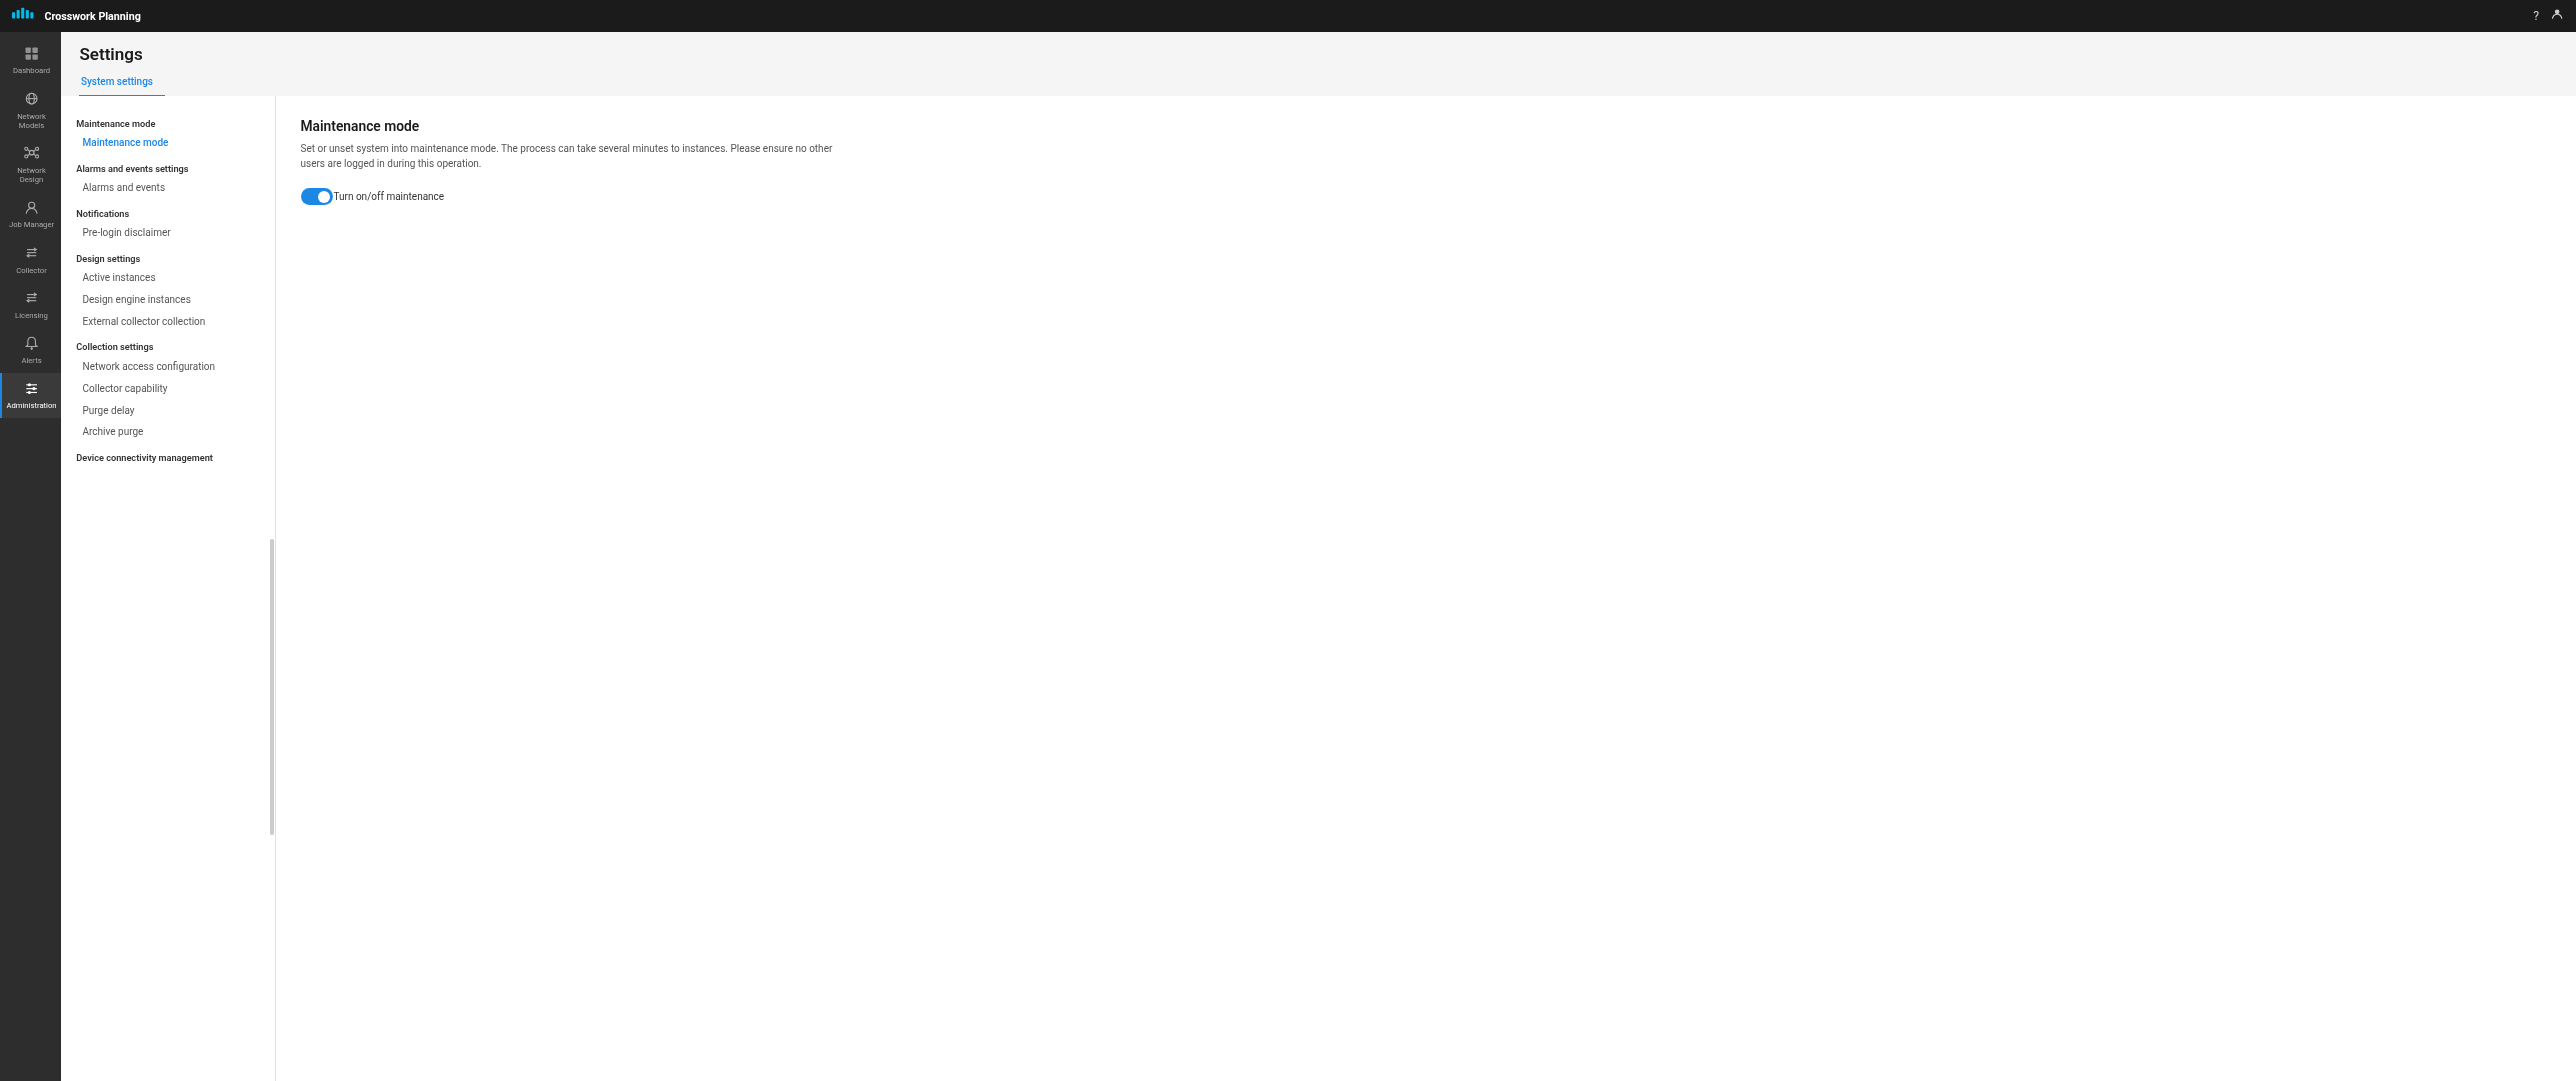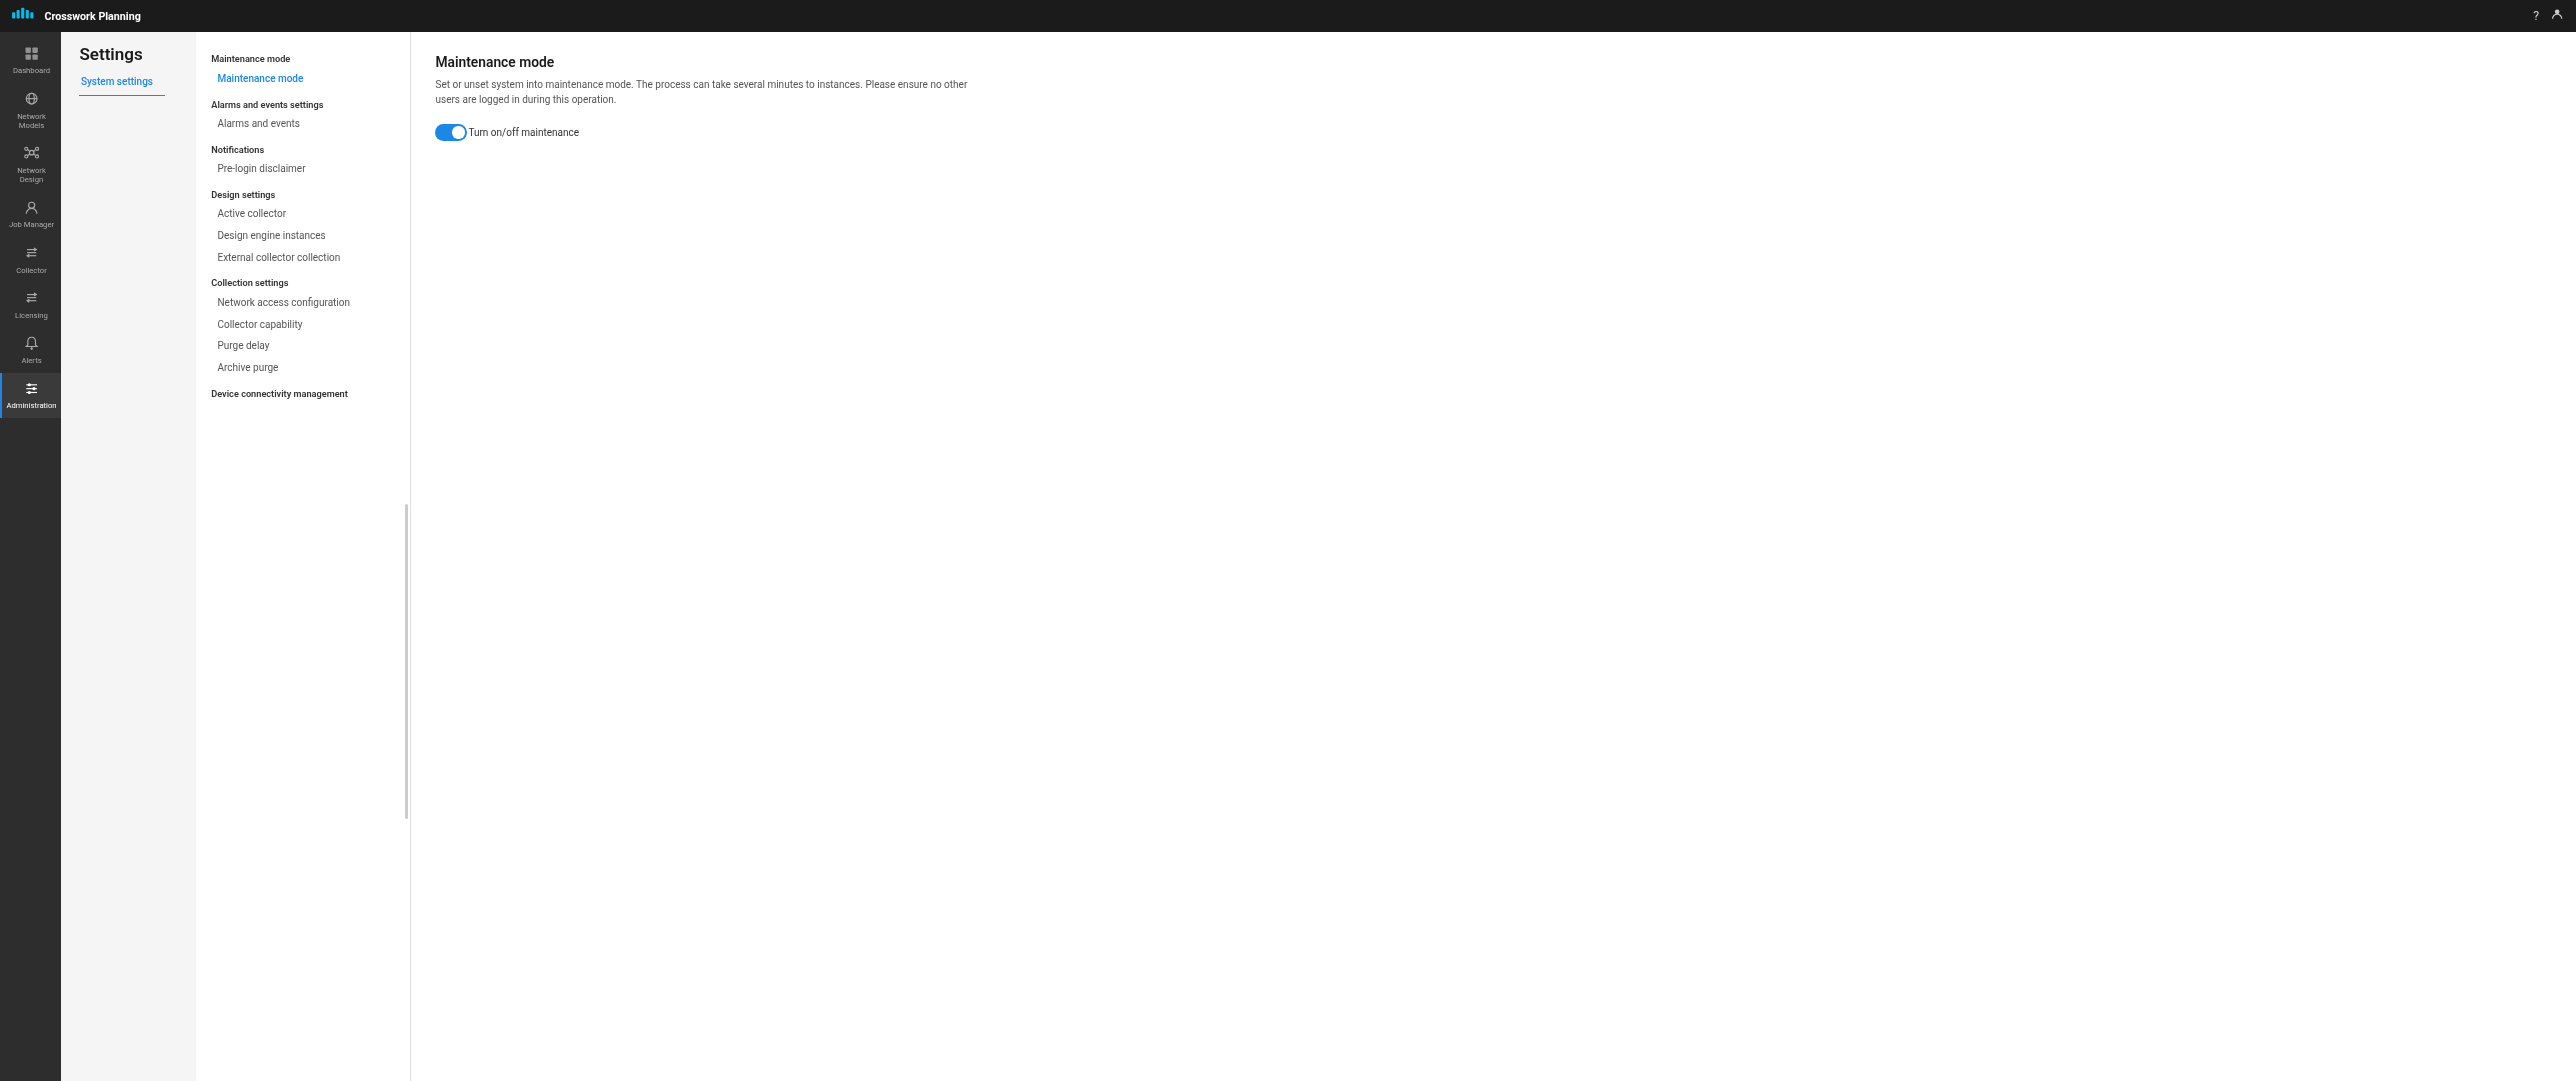--- a/index.html
+++ b/index.html
@@ -86,21 +86,21 @@
     }
     .sidebar-item .label {
       font-size: 7.7px;
       line-height: 1.2;
     }
 
     
     .content-area {
       flex: 1;
       display: flex;
-      flex-direction: row;
+      flex-direction: column;
       background: #f5f5f5;
       overflow: hidden;
     }
 
     .page-header {
       background: #f5f5f5;
       padding: 12.3px 18.4px 0 18.4px;
     }
     .page-title {
       font-size: 17px;
@@ -357,21 +357,21 @@
         <div class="nav-section-title">Maintenance mode</div>
         <a class="nav-item active">Maintenance mode</a>
 
         <div class="nav-section-title">Alarms and events settings</div>
         <a class="nav-item">Alarms and events</a>
 
         <div class="nav-section-title">Notifications</div>
         <a class="nav-item">Pre-login disclaimer</a>
 
         <div class="nav-section-title">Design settings</div>
-        <a class="nav-item">Active collector</a>
+        <a class="nav-item">Active instances</a>
         <a class="nav-item">Design engine instances</a>
         <a class="nav-item">External collector collection</a>
 
         <div class="nav-section-title">Collection settings</div>
         <a class="nav-item">Network access configuration</a>
         <a class="nav-item">Collector capability</a>
         <a class="nav-item">Purge delay</a>
         <a class="nav-item">Archive purge</a>
 
         <div class="nav-section-title">Device connectivity management</div>

